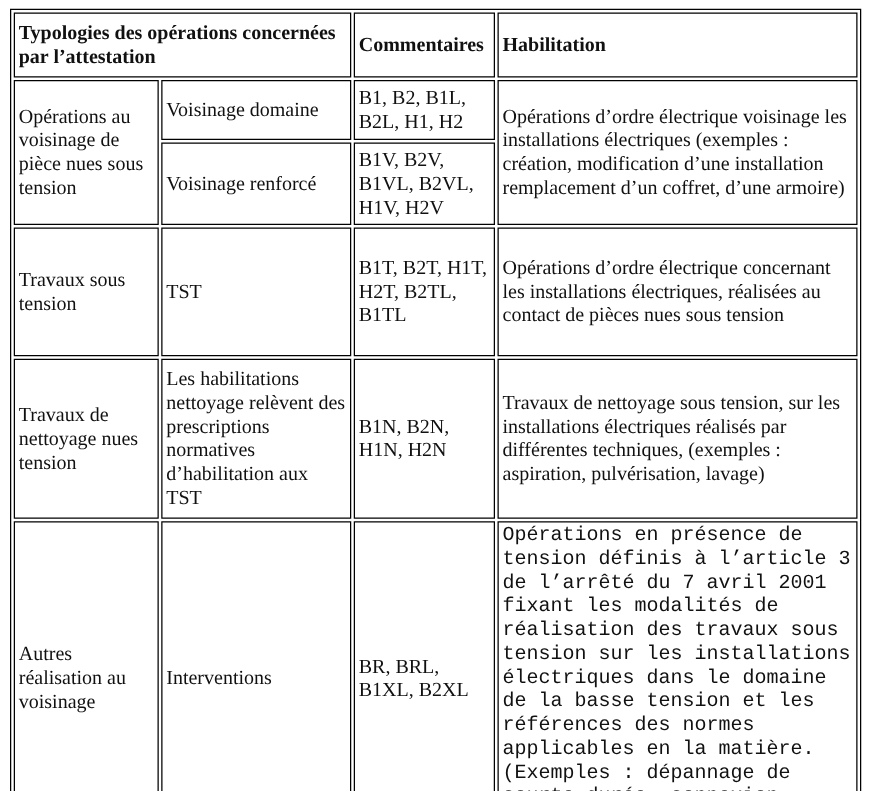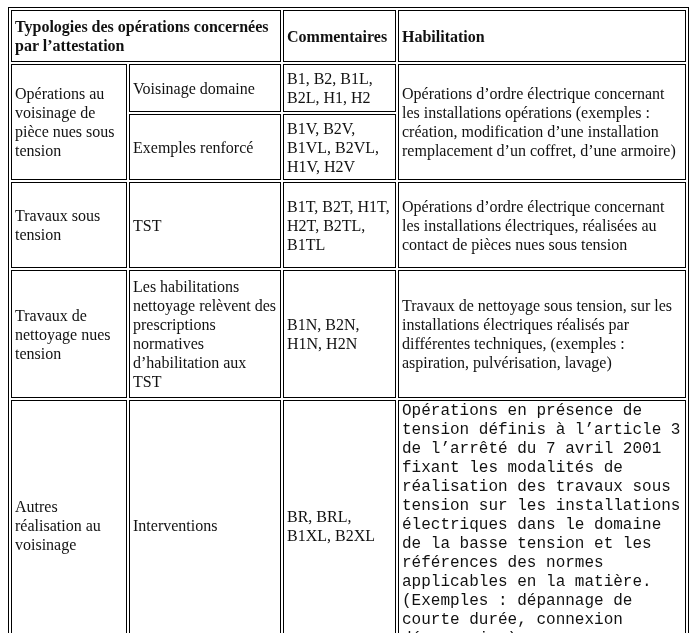--- a/index.html
+++ b/index.html
@@ -42,28 +42,28 @@
       <tr style="height:52px;margin-top:28px;">
     <td colspan="2" class="hdr">Typologies des opérations concernées par l’attestation</td>
     <td class="hdr">Commentaires</td>
     <td class="hdr">Habilitation</td>
   </tr>
 
   <tr style="height:48px;">
     <td rowspan="2" class="b">Opérations au voisinage de pièce nues sous tension</td>
     <td>Voisinage domaine</td>
     <td>B1, B2, B1L, B2L, H1, H2</td>
-    <td rowspan="2">Opérations d’ordre électrique concernant les installations opérations (exemples : création, modification d’une installation remplacement d’un coffret, d’une armoire)</td>
+    <td rowspan="2">Opérations d’ordre électrique voisinage les installations électriques (exemples : création, modification d’une installation remplacement d’un coffret, d’une armoire)</td>
   </tr>
   <tr style="height:66px;">
-    <td>Exemples renforcé</td>
+    <td>Voisinage renforcé</td>
     <td>B1V, B2V, B1VL, B2VL, H1V, H2V</td>
   </tr>
 
-  <tr style="height:86px;">
+  <tr style="height:103px;">
     <td class="b">Travaux sous tension</td>
     <td>TST</td>
     <td>B1T, B2T, H1T, H2T, B2TL, B1TL</td>
     <td>Opérations d’ordre électrique concernant les installations électriques, réalisées au contact de pièces nues sous tension</td>
   </tr>
 
   <tr style="height:128px;">
     <td class="b">Travaux de nettoyage nues tension</td>
     <td>Les habilitations nettoyage relèvent des prescriptions normatives d’habilitation aux TST</td>
     <td>B1N, B2N, H1N, H2N</td>

